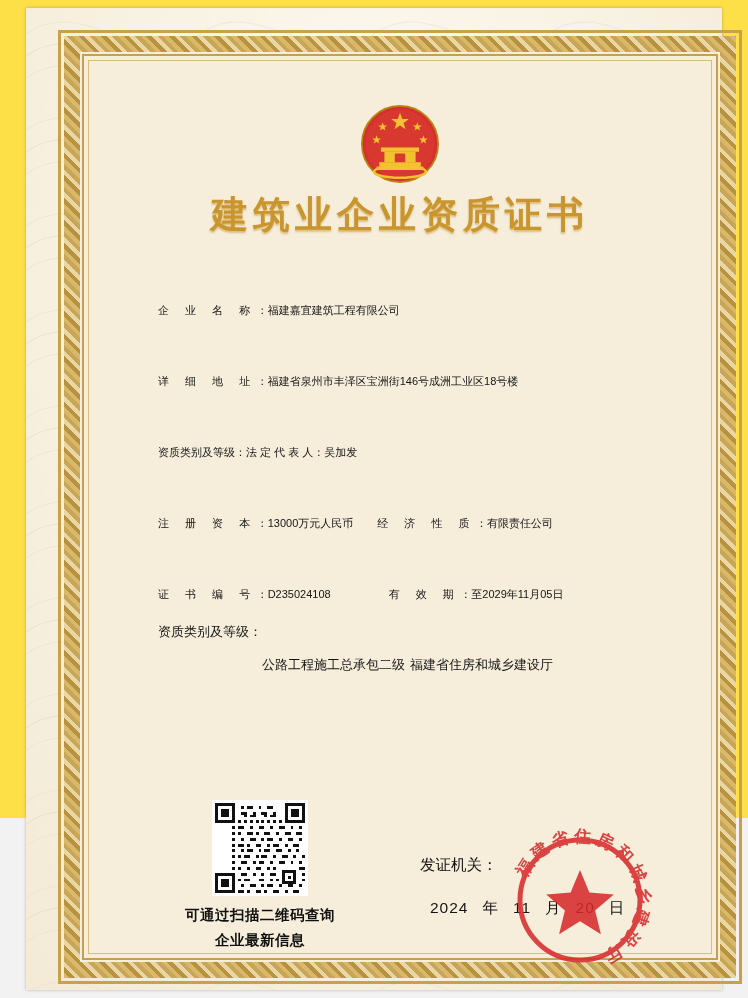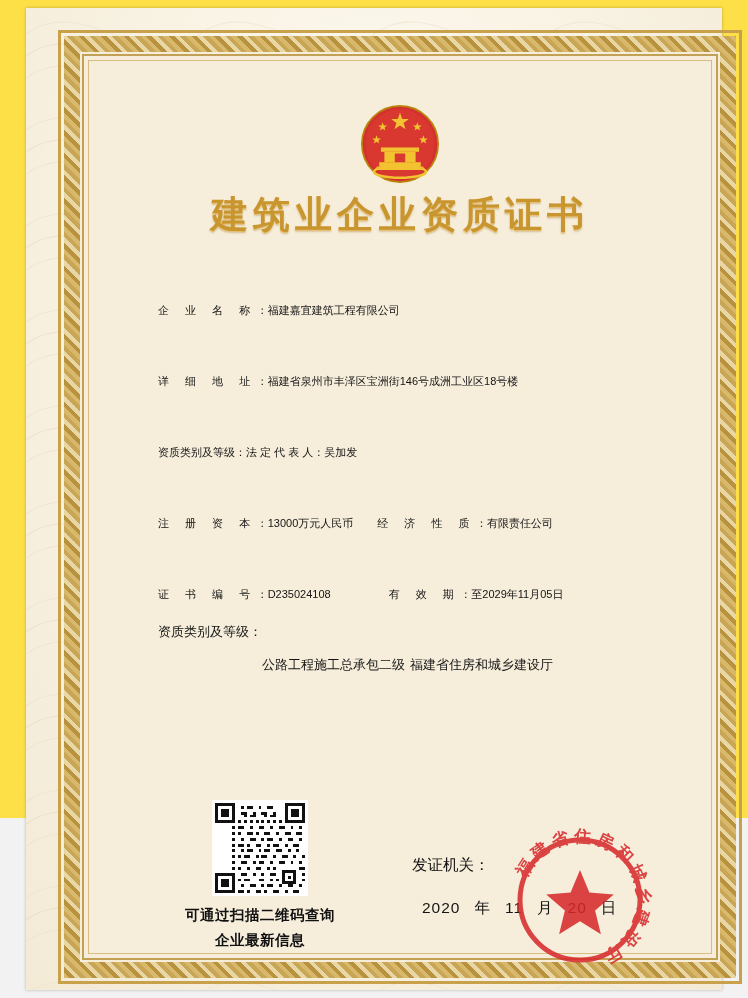--- a/index.html
+++ b/index.html
@@ -185,21 +185,21 @@
     font-size: 14.5px;
     color: #111;
     letter-spacing: 0.5px;
     margin-top: 6px;
     font-weight: bold;
   }
 
   
   #issuer-block {
     position: absolute;
-    right: 48px;
+    right: 40px;
     top: 795px;
     width: 260px;
     text-align: left;
     font-size: 15.5px;
     color: #141414;
   }
   #issuer-line {
     margin-bottom: 22px;
     padding-left: 8px;
   }
@@ -470,21 +470,21 @@
         </svg>
         <div class="qr-caption">可通过扫描二维码查询</div>
         <div class="qr-caption">企业最新信息</div>
       </div>
 
       <div id="issuer-block">
         <div id="issuer-line">
           <span>发证机关</span><span>：</span>
         </div>
         <div id="date-line">
-          <span>2020</span><span class="date-gap"></span><span>年</span><span class="date-gap"></span><span>11</span><span class="date-gap"></span><span>月</span><span class="date-gap"></span><span>20</span><span class="date-gap"></span><span>日</span>
+          <span>2024</span><span class="date-gap"></span><span>年</span><span class="date-gap"></span><span>11</span><span class="date-gap"></span><span>月</span><span class="date-gap"></span><span>20</span><span class="date-gap"></span><span>日</span>
         </div>
       </div>
 
       <svg id="official-seal" viewBox="0 0 160 160">
         <defs>
           <path id="sealArc" d="M 80,80 m -58,0 a 58,58 0 1,1 116,0 a 58,58 0 1,1 -116,0"></path>
         </defs>
         <g opacity="0.86">
           <circle cx="80" cy="80" r="60" fill="none" stroke="#d7282a" stroke-width="5"></circle>
           <polygon fill="#d7282a" points="80,50 89.4,72.6 113.8,74.5 95.1,90.4 100.9,114.2 80,101.3 59.1,114.2 64.9,90.4 46.2,74.5 70.6,72.6"></polygon>

